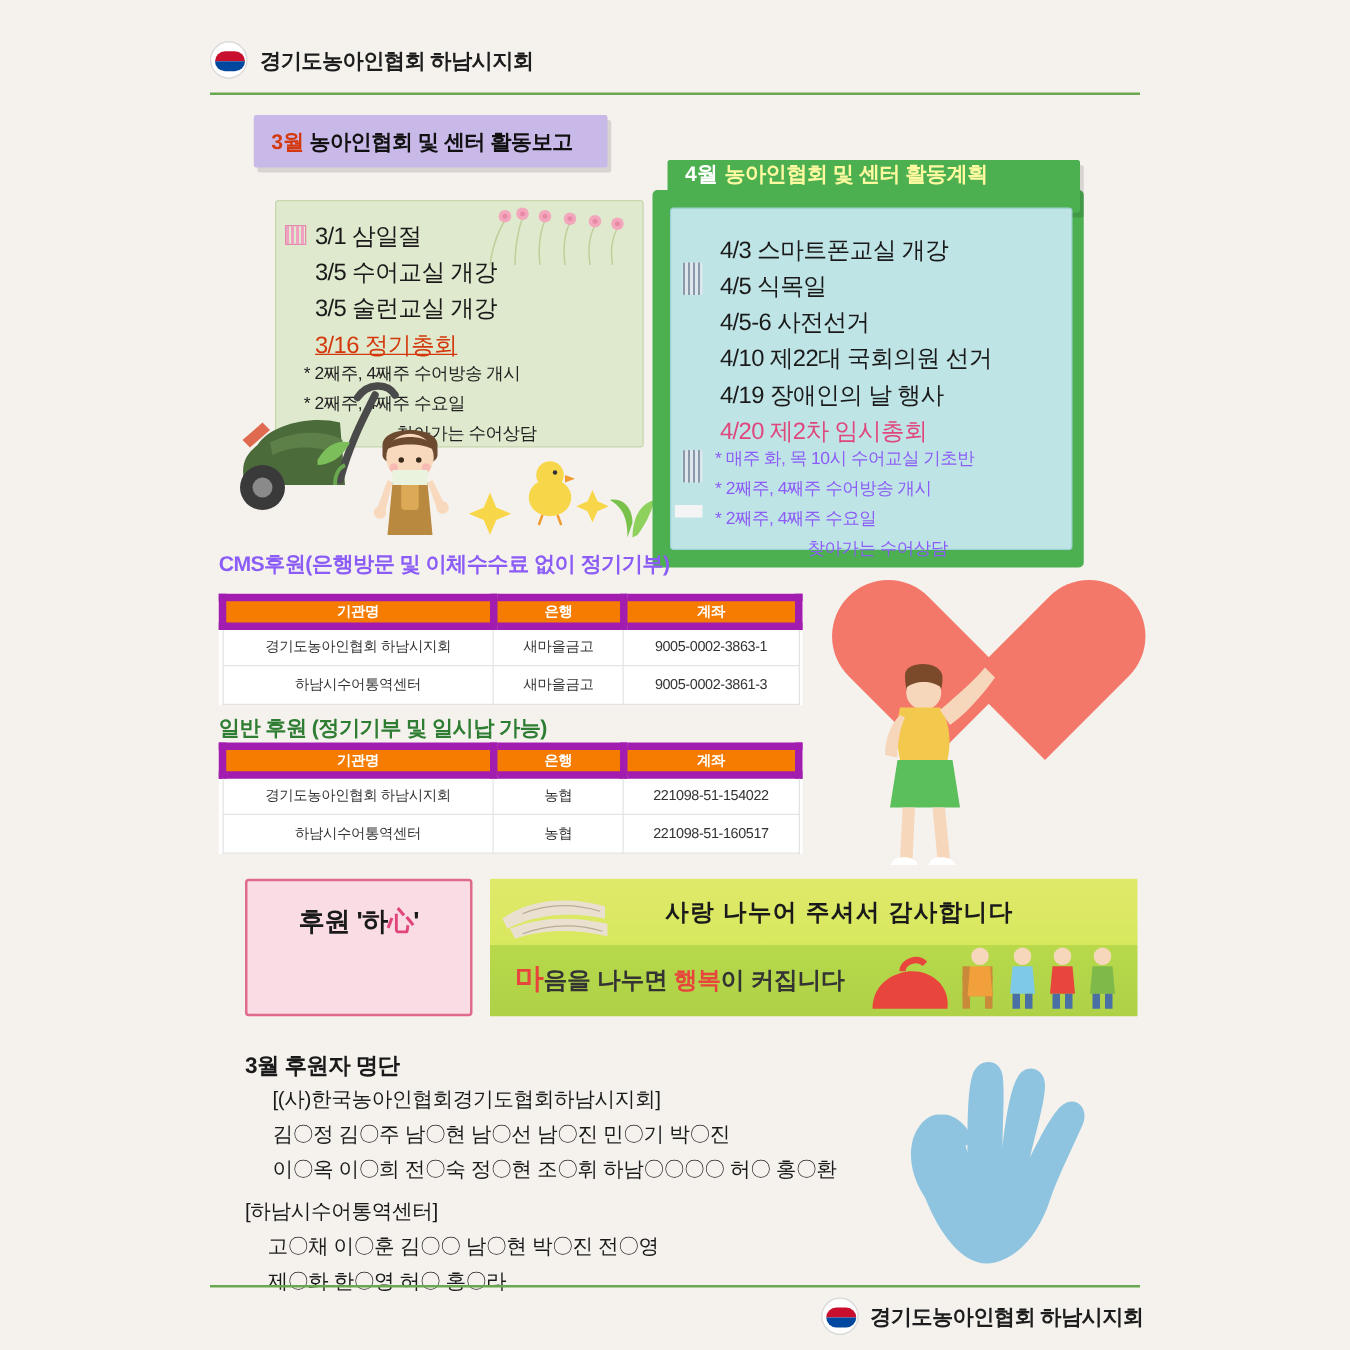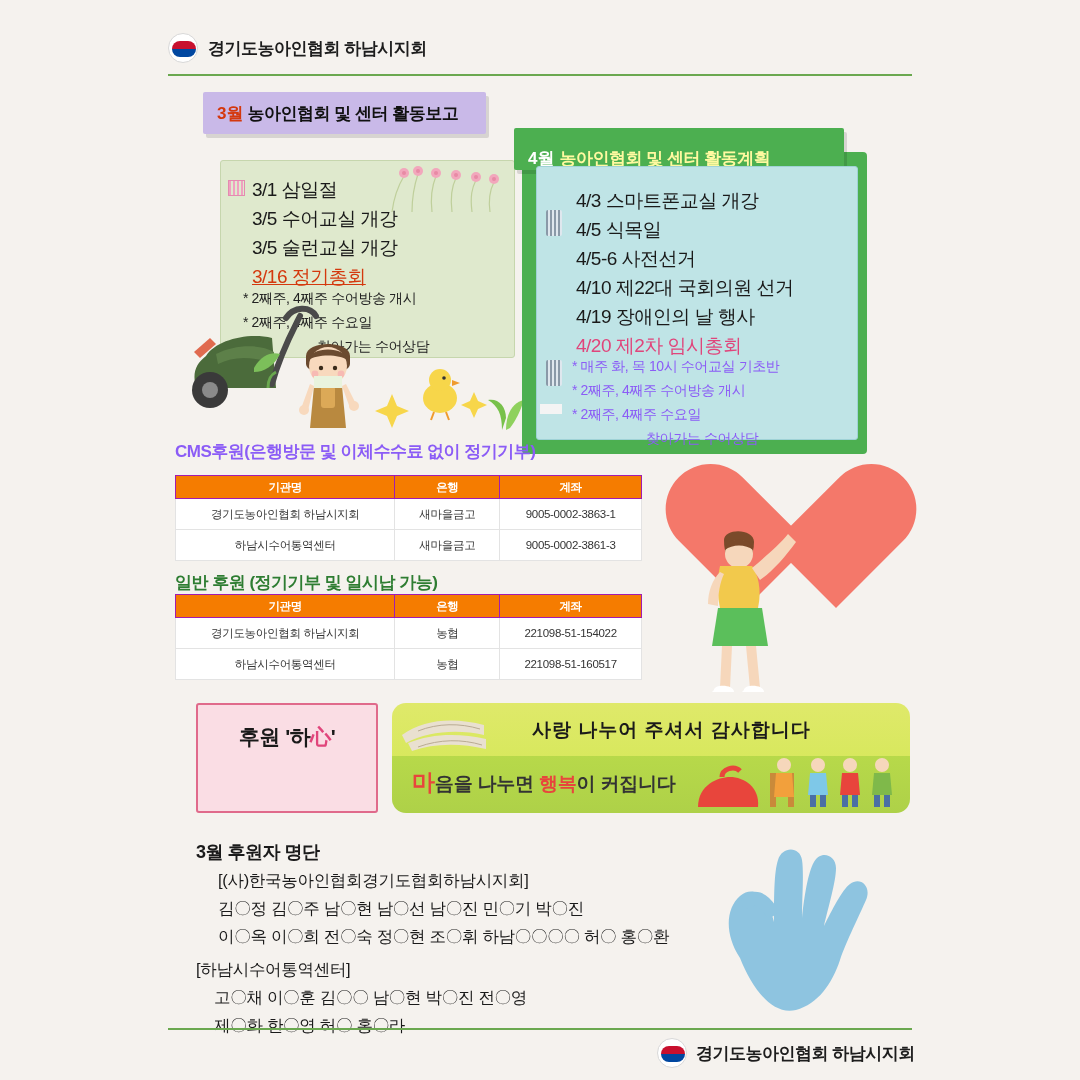--- a/index.html
+++ b/index.html
@@ -78,24 +78,24 @@
     position: absolute; left: 228px; top: 180px;
     width: 17px; height: 16px;
     background: repeating-linear-gradient(to right, #f0a0c0 0 2px, transparent 2px 4px);
     border: 1px solid #e48ab0;
   }
   
   .flowers { position: absolute; left: 378px; top: 160px; width: 130px; height: 55px; }
 
   
   .april-tab {
-    position: absolute; left: 514px; top: 128px;
+    position: absolute; left: 534px; top: 128px;
     width: 330px; height: 42px;
     background: #4caf50;
-    display: flex; align-items: flex-end; padding-left: 14px;
+    display: flex; align-items: flex-start; padding-left: 14px;
     border-radius: 2px;
     box-shadow: 3px 4px 0 rgba(0,0,0,0.12);
   }
   .april-tab .a-num { color: #fff; font-weight: bold; font-size: 17px; }
   .april-tab .a-txt { color: #fff9a0; font-weight: bold; font-size: 17px; margin-left: 5px; letter-spacing: -0.5px; }
 
   .april-frame {
     position: absolute; left: 522px; top: 152px;
     width: 345px; height: 302px;
     background: #4caf50; border-radius: 4px;
@@ -140,21 +140,21 @@
     position: absolute;
     border-collapse: collapse;
     width: 467px;
     background: #fff;
     font-size: 11.5px;
   }
   table.donate.t1 { left: 175px; top: 475px; }
   table.donate.t2 { left: 175px; top: 594px; }
   table.donate th {
     background: #f57c00; color: #fff; font-weight: bold;
-    height: 23px; border: 1px solid #a21caf; letter-spacing: -0.3px;
+    height: 23px; border: 6px solid #a21caf; letter-spacing: -0.3px;
   }
   table.donate td {
     height: 31px; text-align: center; border: 1px solid #e3e3e3;
     color: #333; letter-spacing: -0.3px;
   }
   table.donate col.c1 { width: 220px; }
   table.donate col.c2 { width: 105px; }
   table.donate col.c3 { width: 142px; }
 
   
@@ -180,21 +180,21 @@
   .hasim-title { margin-top: 18px; font-size: 21px; font-weight: bold; color: #1a1a1a; letter-spacing: -0.5px; }
   .hasim-title .pink { color: #e0457b; }
   .hasim-sub {
     margin-top: 9px; font-size: 10.5px; line-height: 15px; color: #1a1a1a;
     font-weight: bold; letter-spacing: -0.4px;
   }
   .green-banner {
     position: absolute; left: 392px; top: 703px;
     width: 518px; height: 110px;
     background: linear-gradient(to bottom, #dfe96a 0%, #d8e85e 48%, #b7d94a 48%, #aed148 100%);
-    border-radius: 14px; overflow: hidden;
+    border-radius: 0; overflow: hidden;
   }
   .banner-top-text {
     position: absolute; left: 140px; top: 14px;
     font-size: 19px; font-weight: bold; color: #1a1a1a; letter-spacing: 1px;
   }
   .banner-bottom-text {
     position: absolute; left: 20px; top: 64px;
     font-size: 19px; font-weight: bold; color: #333; letter-spacing: -0.2px;
   }
   .banner-bottom-text .big { color: #e8453c; font-size: 23px; }

